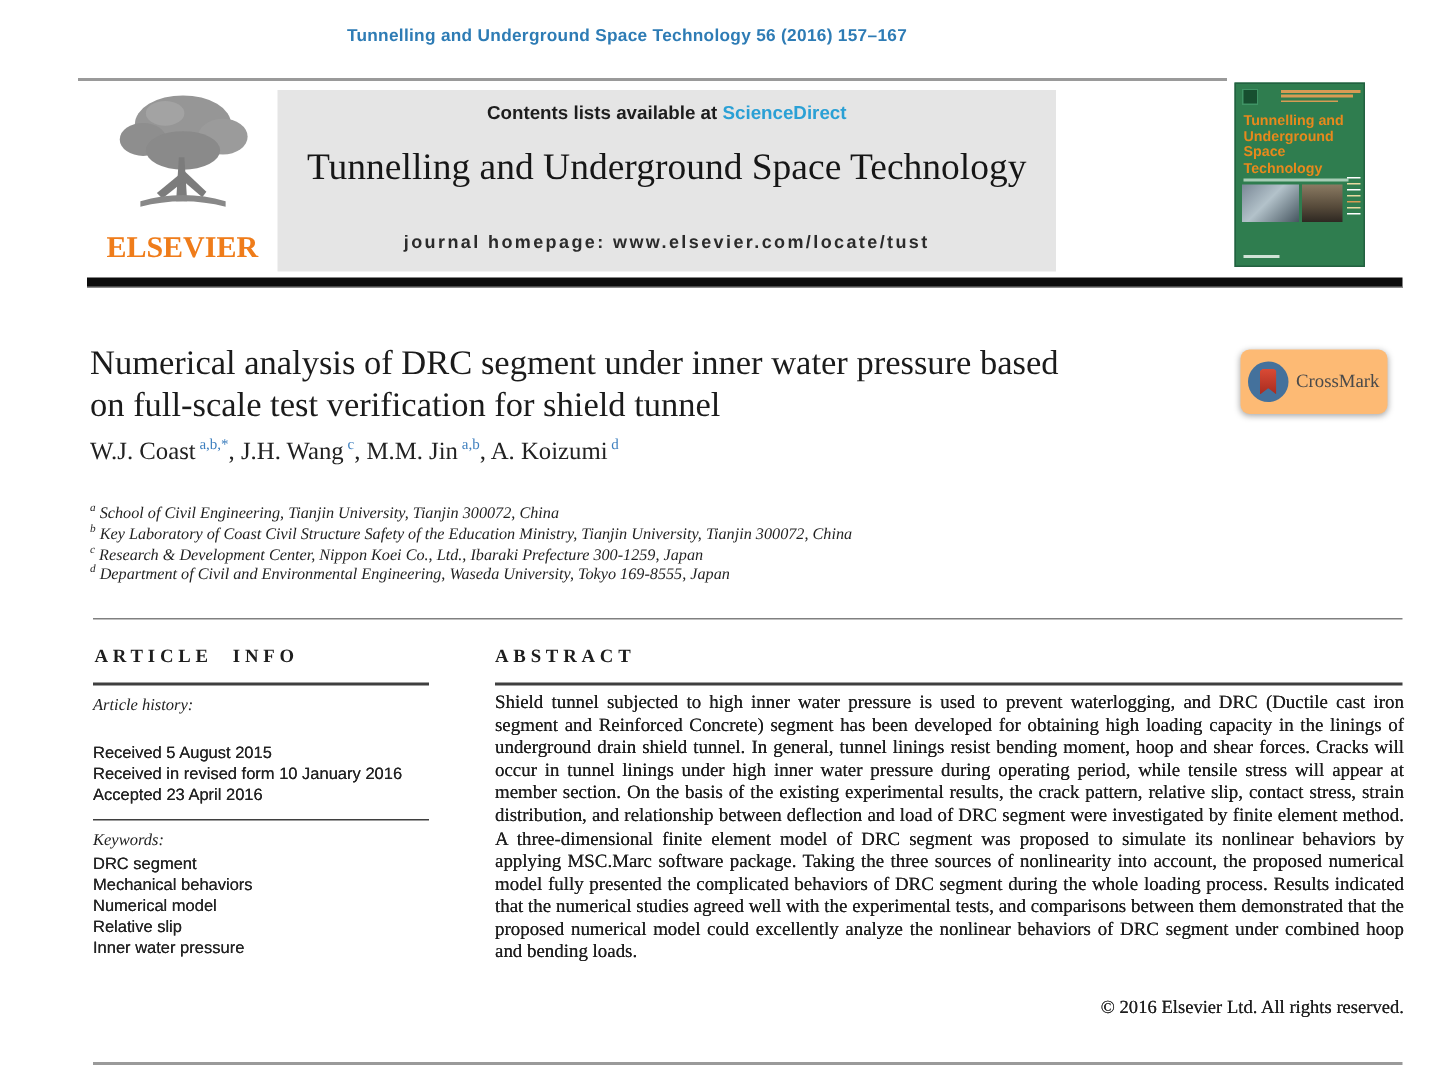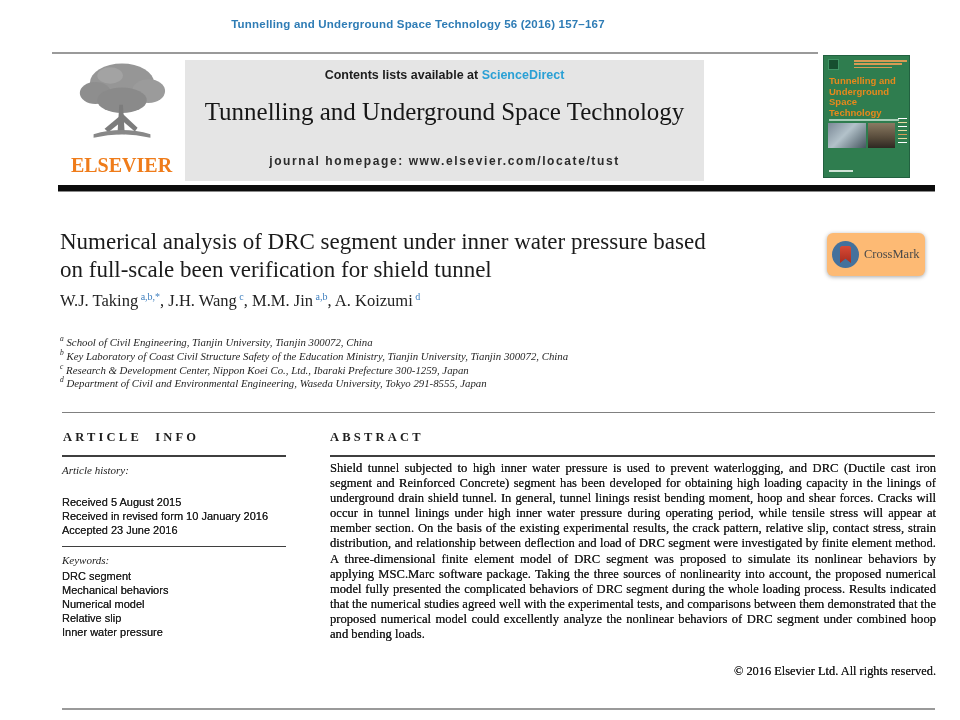--- a/index.html
+++ b/index.html
@@ -148,47 +148,47 @@
     <i></i>
     <i></i>
   </div>
   <div class="cover-url"></div>
 </div>
 
 <div class="abs black-bar"></div>
 
 <h1 class="abs article-title">
   <div>Numerical analysis of DRC segment under inner water pressure based</div>
-  <div>on full-scale been verification for shield tunnel</div>
+  <div>on full-scale test verification for shield tunnel</div>
 </h1>
 
 <div class="abs crossmark">
   <span class="cm-circle">
     <span class="cm-book"></span>
   </span>
   <span class="cm-label">CrossMark</span>
 </div>
 
-<div class="abs authors"><span>W.J. Taking</span><sup> a,b,*</sup>, <span>J.H. Wang</span><sup> c</sup>, <span>M.M. Jin</span><sup> a,b</sup>, <span>A. Koizumi</span><sup> d</sup></div>
+<div class="abs authors"><span>W.J. Coast</span><sup> a,b,*</sup>, <span>J.H. Wang</span><sup> c</sup>, <span>M.M. Jin</span><sup> a,b</sup>, <span>A. Koizumi</span><sup> d</sup></div>
 <div class="abs affiliations">
     <div><sup>a</sup><span> School of Civil Engineering, Tianjin University, Tianjin 300072, China</span></div>
     <div><sup>b</sup><span> Key Laboratory of Coast Civil Structure Safety of the Education Ministry, Tianjin University, Tianjin 300072, China</span></div>
     <div><sup>c</sup><span> Research &amp; Development Center, Nippon Koei Co., Ltd., Ibaraki Prefecture 300-1259, Japan</span></div>
-    <div><sup>d</sup><span> Department of Civil and Environmental Engineering, Waseda University, Tokyo 291-8555, Japan</span></div>
+    <div><sup>d</sup><span> Department of Civil and Environmental Engineering, Waseda University, Tokyo 169-8555, Japan</span></div>
   </div>
 
 <div class="abs full-rule"></div>
 
 <div class="abs col-heading info-heading">ARTICLE INFO</div>
 <div class="abs rule-left"></div>
 <div class="abs ital-label history-label">Article history:</div>
 <div class="abs history-list">
     <div class="info-line">Received 5 August 2015</div>
     <div class="info-line">Received in revised form 10 January 2016</div>
-    <div class="info-line">Accepted 23 June 2016</div>
+    <div class="info-line">Accepted 23 April 2016</div>
   </div>
 <div class="abs keywords-rule"></div>
 <div class="abs ital-label keywords-label">Keywords:</div>
 <div class="abs keywords-list">
     <div class="info-line">DRC segment</div>
     <div class="info-line">Mechanical behaviors</div>
     <div class="info-line">Numerical model</div>
     <div class="info-line">Relative slip</div>
     <div class="info-line">Inner water pressure</div>
   </div>

